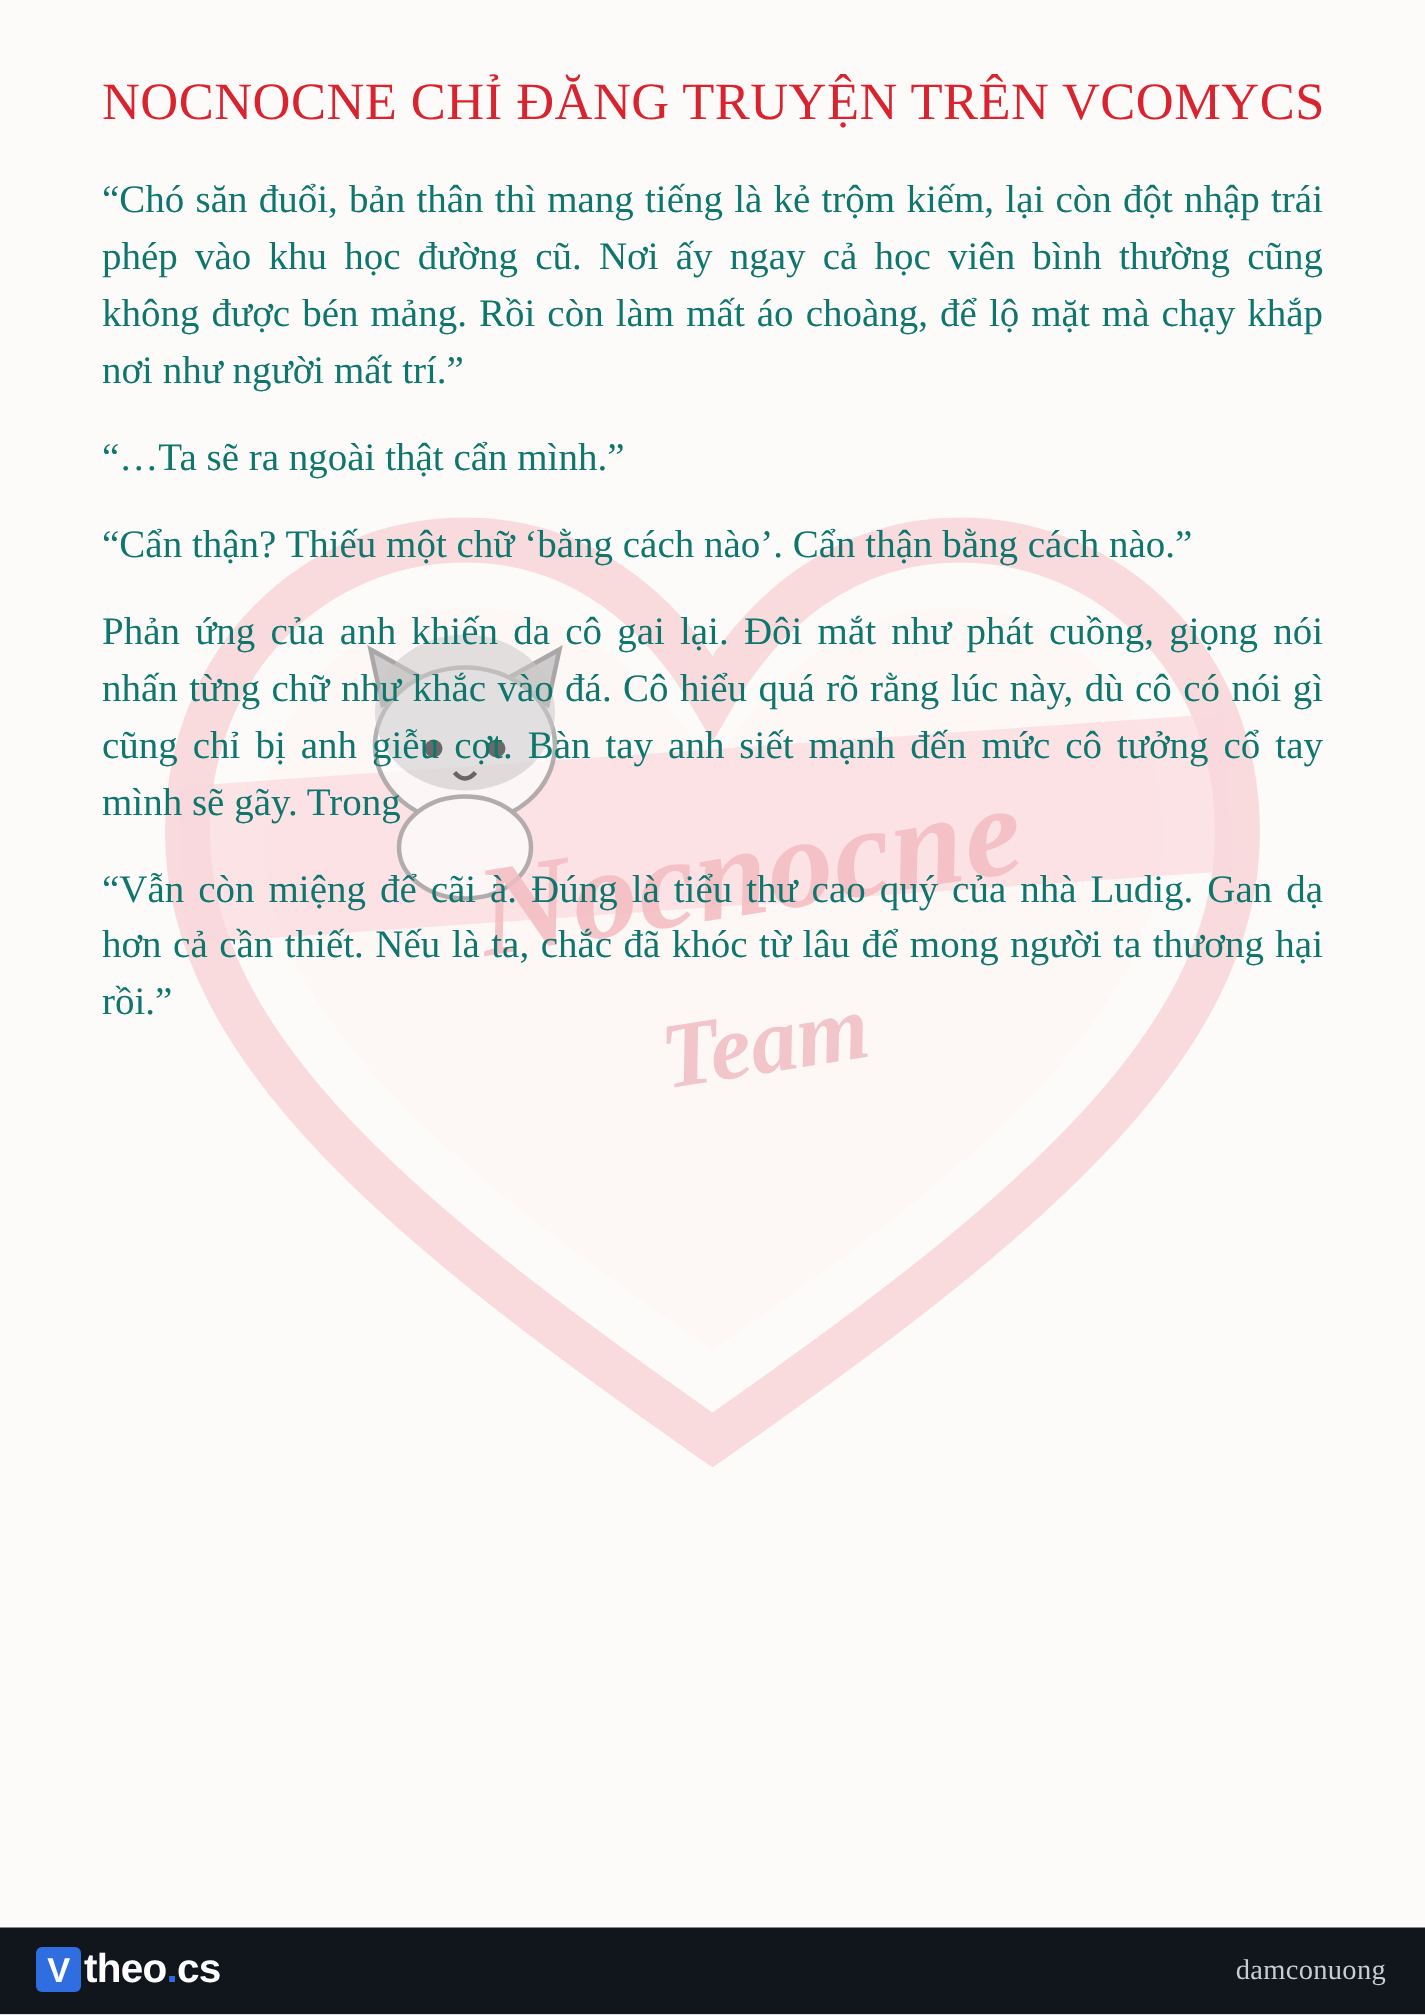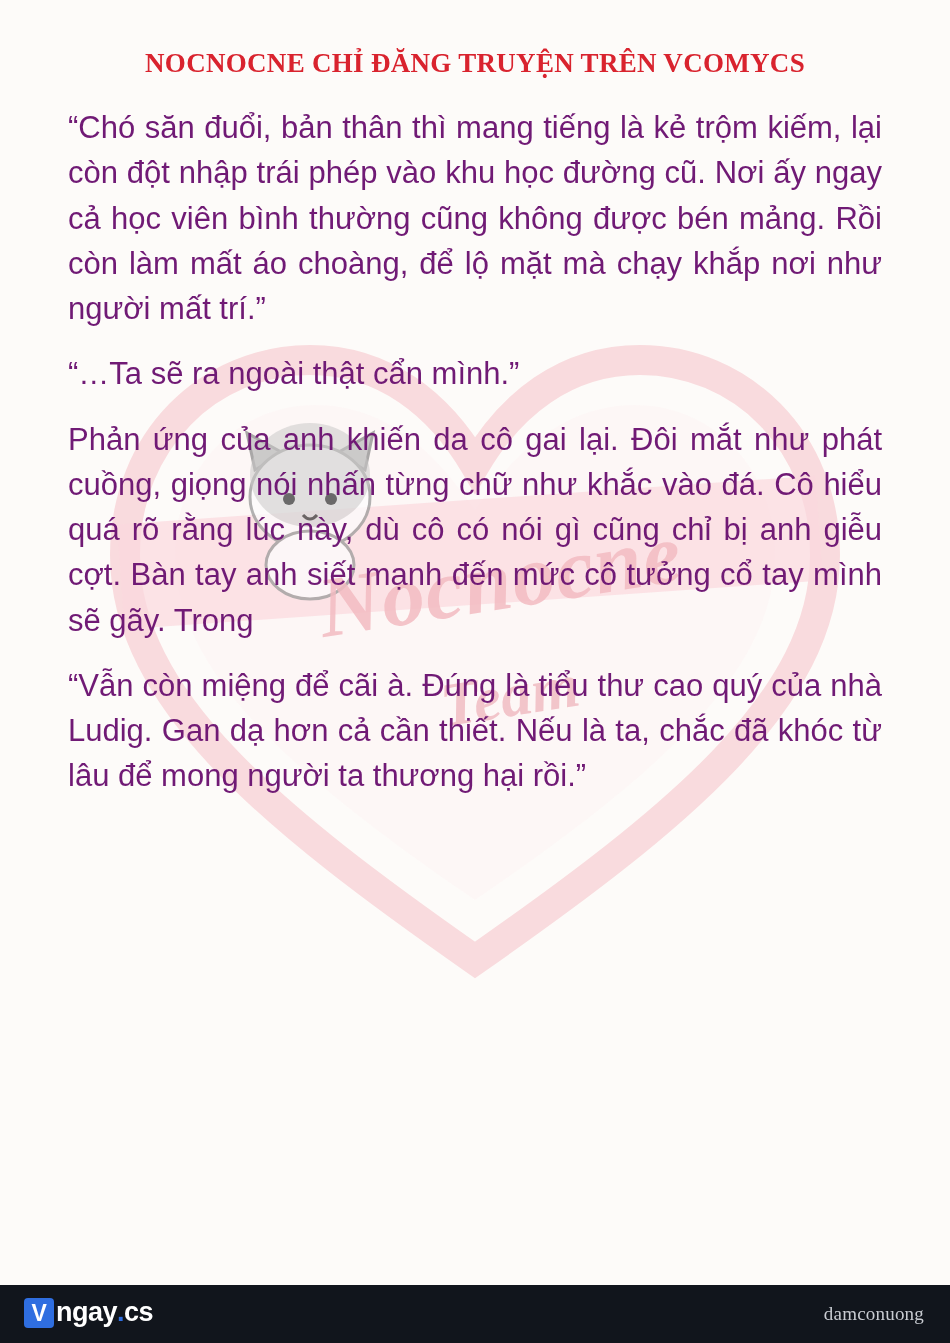--- a/index.html
+++ b/index.html
@@ -74,36 +74,36 @@
   }
 
   
   .content {
     position:relative;
     z-index:2;
     padding:48px 68px 0 68px;
   }
   .banner {
     text-align:center;
-    font-size:27px;
-    font-weight:bold;
+    font-size:35px;
+    font-weight:normal;
     color:#d9232e;
     letter-spacing:.3px;
     font-family:"Liberation Serif", serif;
     margin-bottom:26px;
     white-space:nowrap;
   }
   p.para {
-    font-size:31px;
+    font-size:26px;
     line-height:1.46;
-    color:#701a75;
+    color:#0f766e;
     text-align:justify;
     text-justify:inter-word;
     margin-bottom:20px;
-    font-family:Liberation Sans, sans-serif;
+    font-family:Liberation Serif, serif;
   }
 
   
   .footer {
     position:absolute;
     left:0; bottom:0;
     width:950px; height:58px;
     background:#11151c;
     z-index:5;
   }
@@ -167,27 +167,28 @@
     <div class="wm-text">Nocnocne</div>
     <div class="wm-text2">Team</div>
   </div>
 
   <div class="content">
 
     <div class="banner">NOCNOCNE CHỈ ĐĂNG TRUYỆN TRÊN VCOMYCS</div>
 
     <p class="para">“Chó săn đuổi, bản thân thì mang tiếng là kẻ trộm kiếm, lại còn đột nhập trái phép vào khu học đường cũ. Nơi ấy ngay cả học viên bình thường cũng không được bén mảng. Rồi còn làm mất áo choàng, để lộ mặt mà chạy khắp nơi như người mất trí.”</p>
     <p class="para">“…Ta sẽ ra ngoài thật cẩn mình.”</p>
+    <p class="para">“Cẩn thận? Thiếu một chữ ‘bằng cách nào’. Cẩn thận bằng cách nào.”</p>
     <p class="para">Phản ứng của anh khiến da cô gai lại. Đôi mắt như phát cuồng, giọng nói nhấn từng chữ như khắc vào đá. Cô hiểu quá rõ rằng lúc này, dù cô có nói gì cũng chỉ bị anh giễu cợt. Bàn tay anh siết mạnh đến mức cô tưởng cổ tay mình sẽ gãy. Trong</p>
     <p class="para">“Vẫn còn miệng để cãi à. Đúng là tiểu thư cao quý của nhà Ludig. Gan dạ hơn cả cần thiết. Nếu là ta, chắc đã khóc từ lâu để mong người ta thương hại rồi.”</p>
   </div>
 
   <div class="footer">
     <div class="footer-logo">
       <span class="v">V</span>
-      <span class="rest">ngay</span>
+      <span class="rest">theo</span>
       <span class="dot">.</span>
       <span class="rest">cs</span>
     </div>
     <div class="footer-right">damconuong</div>
   </div>
 
 </div>
 
 </body></html>

